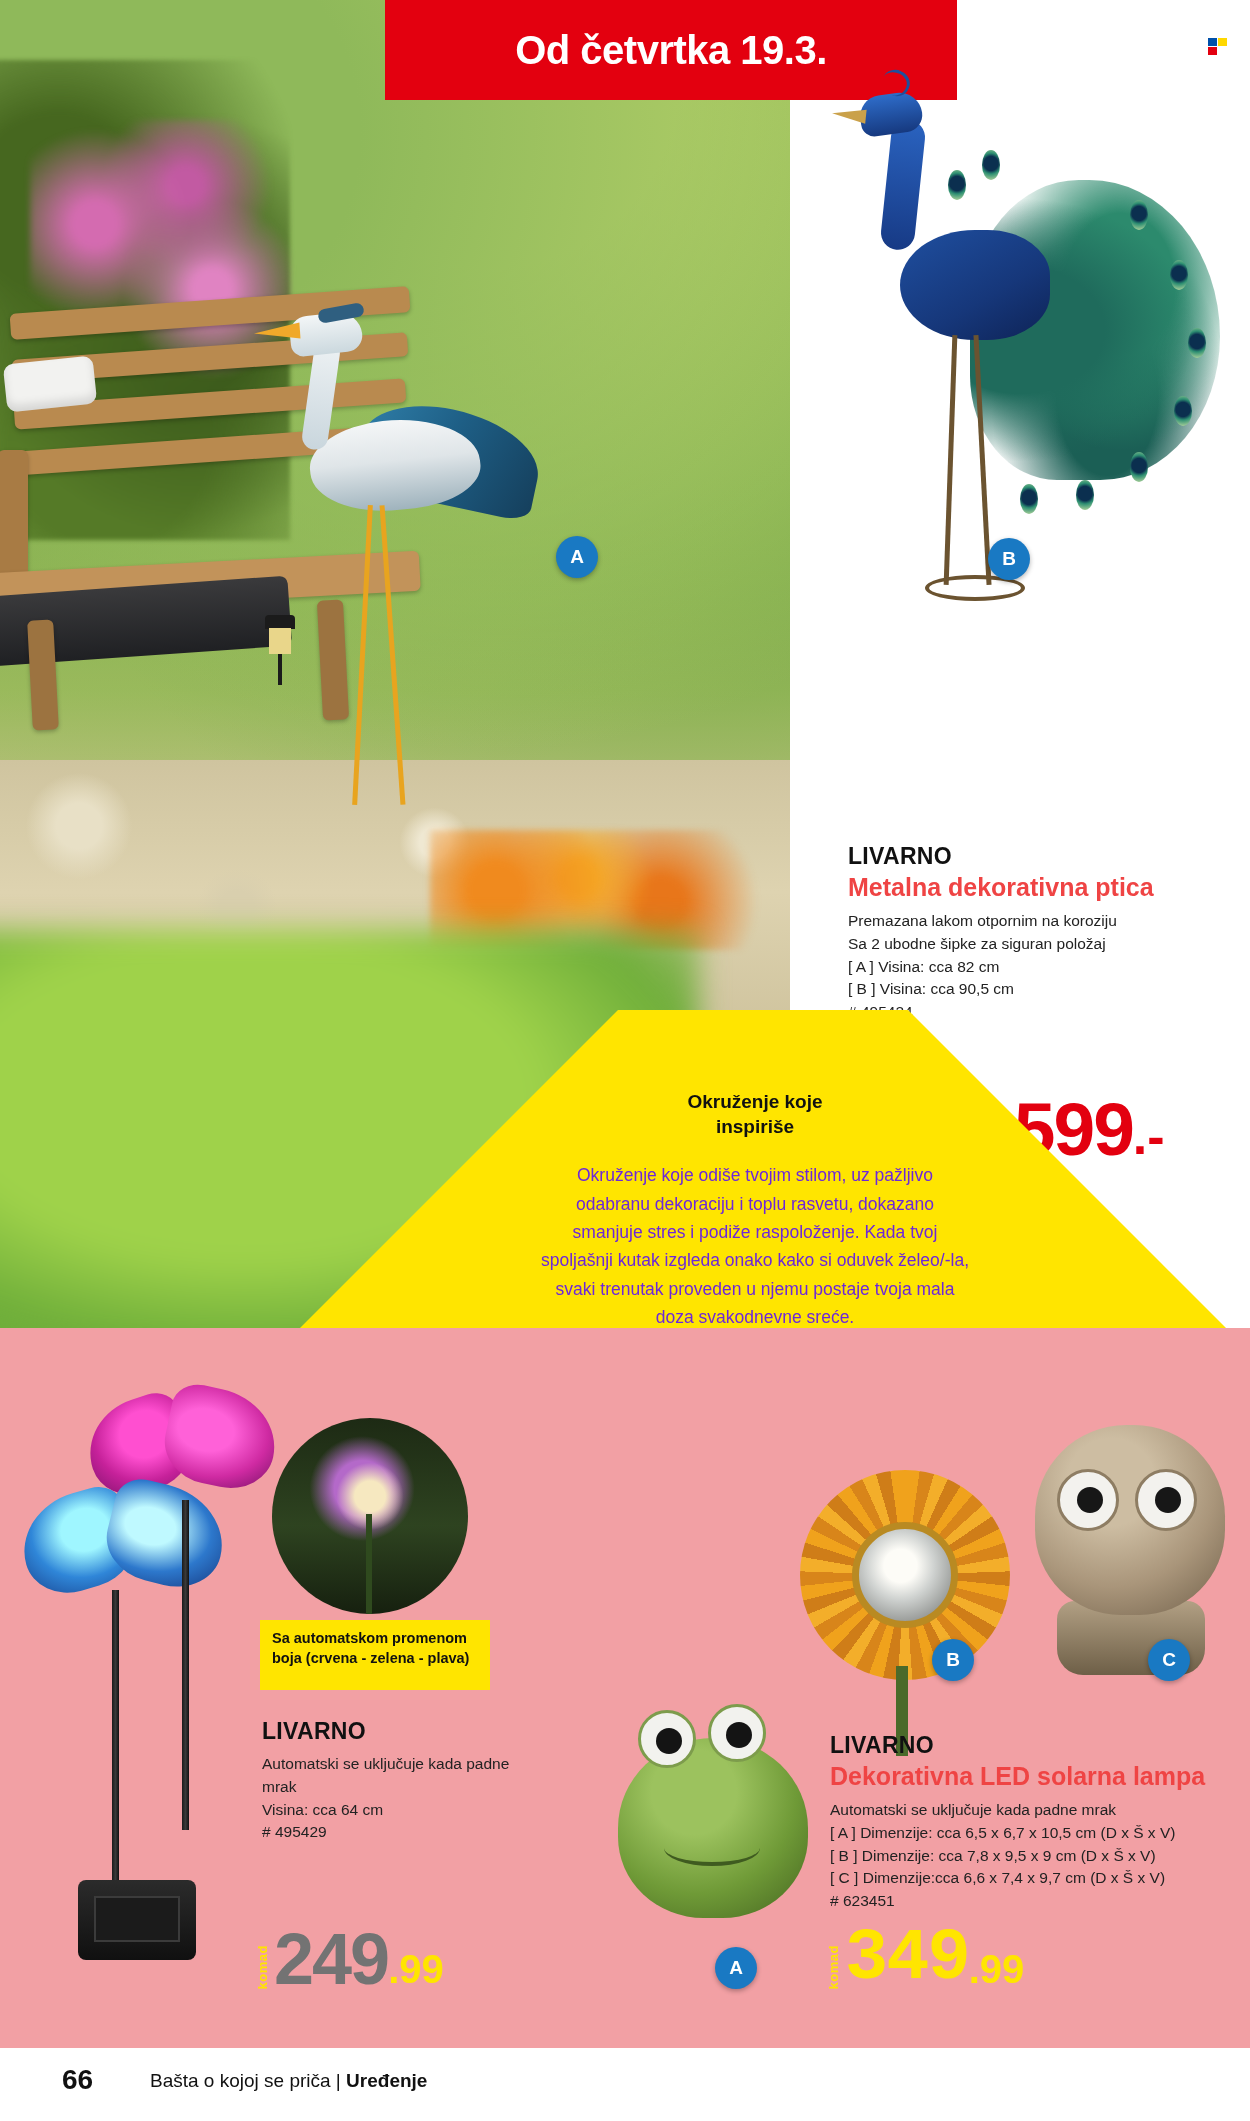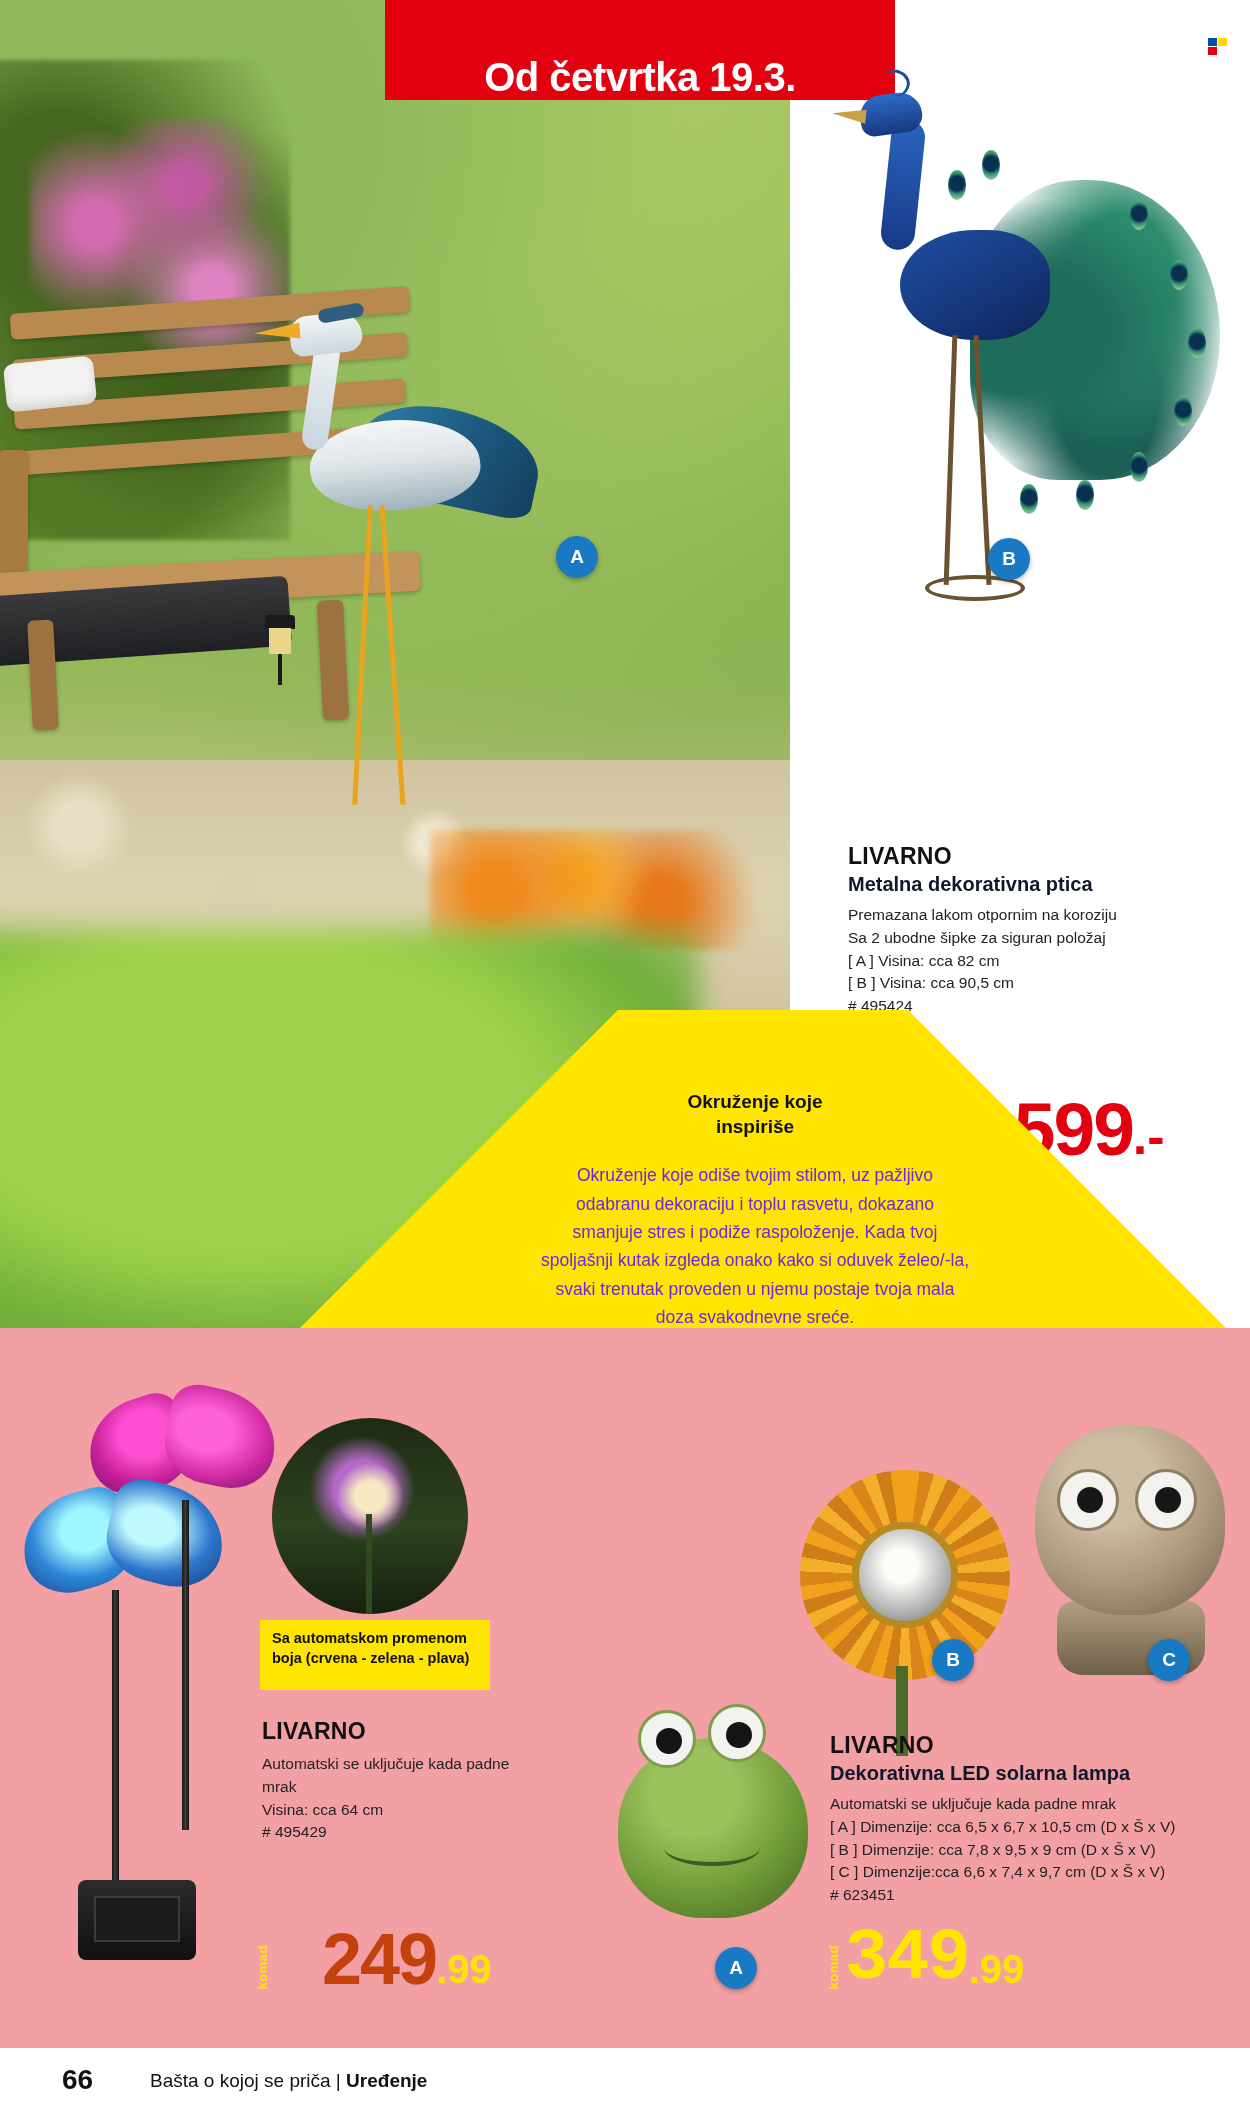--- a/index.html
+++ b/index.html
@@ -7,23 +7,23 @@
   body {
     width:1250px; height:2121px;
     font-family:"Liberation Sans", sans-serif;
     background:#ffffff;
     position:relative;
     overflow:hidden;
   }
 
   
   .banner {
-    position:absolute; left:385px; top:0; width:510px; height:100px;
+    position:absolute; left:385px; top:0; width:572px; height:100px;
     background:#e3000f; color:#ffffff;
-    display:flex; align-items:flex-end; justify-content:center;
+    display:flex; align-items:center; justify-content:center;
     font-size:40px; font-weight:bold; letter-spacing:-0.5px;
   }
 
   
   .logomark { position:absolute; right:22px; top:38px; width:20px; height:18px; }
   .logomark i { position:absolute; width:9px; height:8px; display:block; }
   .logomark i.b { left:0; top:0; background:#0050aa; }
   .logomark i.y { left:10px; top:0; background:#ffd800; }
   .logomark i.r { left:0; top:9px; background:#e3000f; }
   .logomark i.w { left:10px; top:9px; background:#ffffff; }
@@ -186,21 +186,21 @@
   }
   .marker.m-a1 { left:556px; top:536px; }
   .marker.m-b1 { left:988px; top:538px; }
   .marker.m-a2 { left:715px; top:1947px; }
   .marker.m-b2 { left:932px; top:1639px; }
   .marker.m-c2 { left:1148px; top:1639px; }
 
   
   .prod1 { position:absolute; left:848px; top:843px; width:380px; }
   .brand { font-size:23px; font-weight:bold; color:#111; letter-spacing:.3px; }
-  .pname { font-size:20px; font-weight:bold; color:#0f172a; margin-top:3px; }
+  .pname { font-size:25px; font-weight:bold; color:#ef4444; margin-top:3px; }
   .pline { font-size:15.5px; color:#222; line-height:1.47; }
 
   
   .price1 { position:absolute; left:955px; top:1070px; height:90px; display:flex; align-items:flex-end; }
   .komad {
     writing-mode:vertical-rl; transform:rotate(180deg);
     font-size:13px; font-weight:bold; color:#e3000f; letter-spacing:.5px;
     margin-right:4px; padding-bottom:6px;
   }
   .price1 .big { font-size:75px; font-weight:bold; color:#e3000f; line-height:.82; letter-spacing:-2px; }
@@ -271,21 +271,21 @@
 
   
   .prod2 { position:absolute; left:262px; top:1718px; width:270px; }
   .prod2 .pname { line-height:1.25; }
 
   .price2 { position:absolute; left:255px; top:1930px; display:flex; align-items:flex-end; }
   .price2 .komad2 {
     writing-mode:vertical-rl; transform:rotate(180deg);
     font-size:13px; font-weight:bold; color:#ffe500; letter-spacing:.5px; padding-bottom:4px; margin-right:4px;
   }
-  .price2 .big { font-size:72px; font-weight:bold; color:#c2410c; line-height:.82; letter-spacing:-2px;margin-left:48px; }
+  .price2 .big { font-size:72px; font-weight:bold; color:#737373; line-height:.82; letter-spacing:-2px; }
   .price2 .cents { font-size:40px; font-weight:bold; color:#ffe500; line-height:1; }
 
   
   .frog { position:absolute; left:612px; top:1690px; width:200px; height:240px; }
   .frog .head {
     position:absolute; left:6px; top:48px; width:190px; height:180px;
     background:radial-gradient(circle at 40% 30%, #9cc25e 0 25%, #6f9a37 60%, #43631f 100%);
     border-radius:50% 50% 45% 45%;
   }
   .frog .eye { position:absolute; width:58px; height:58px; border-radius:50%; background:#f2f2ee; border:3px solid #7d9c4c; }

